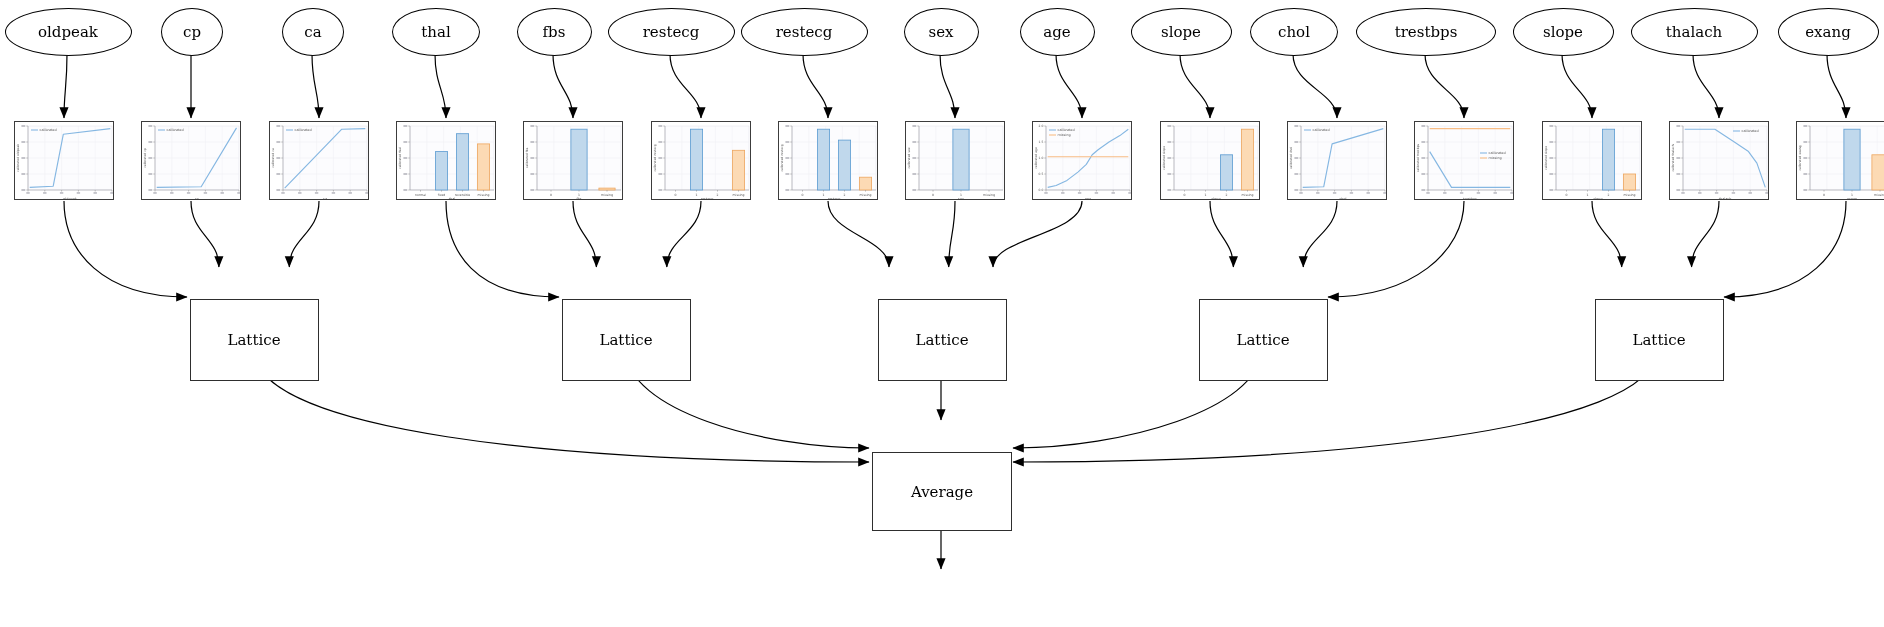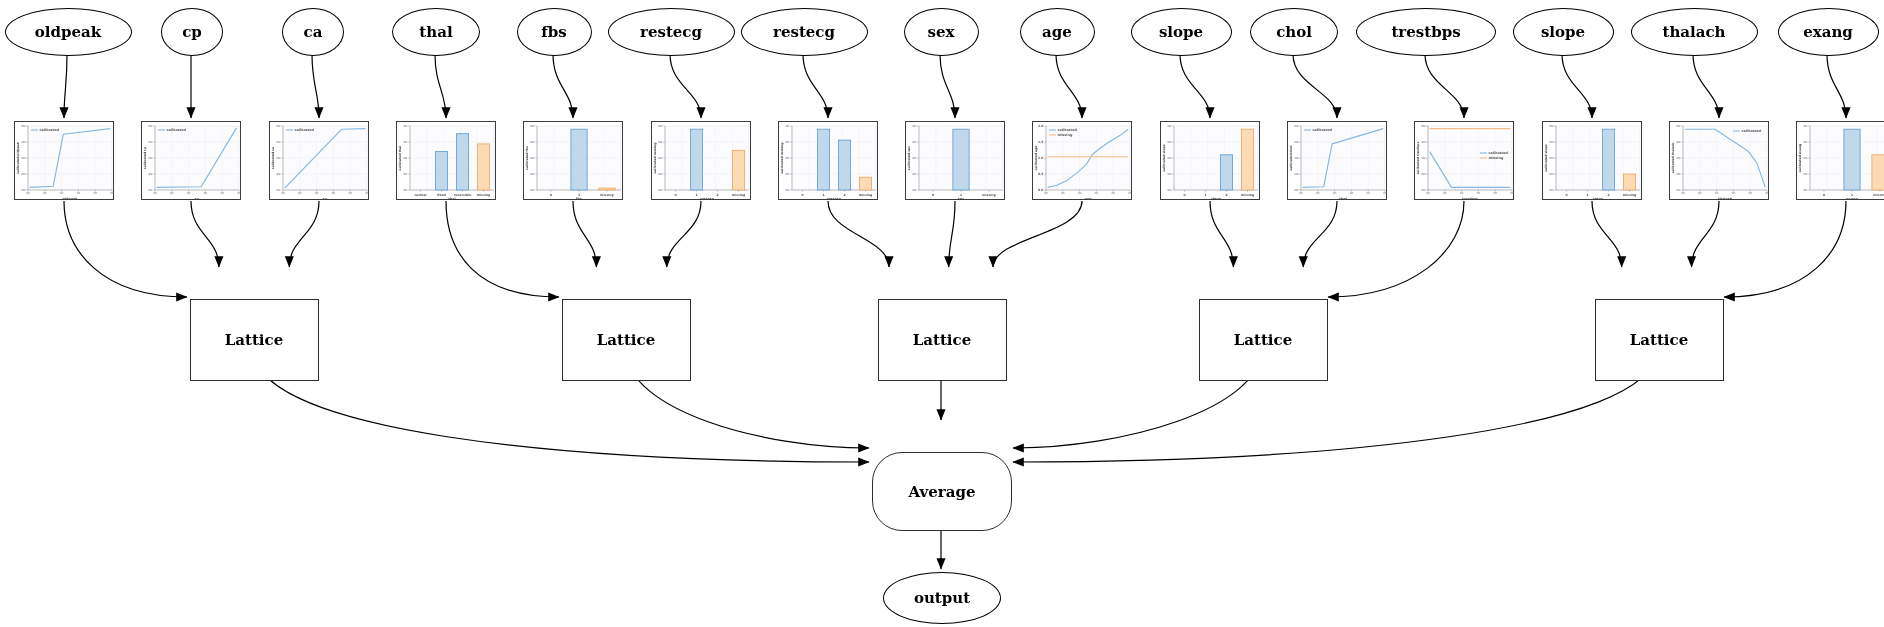--- a/index.html
+++ b/index.html
@@ -1,19 +1,19 @@
 <!DOCTYPE html>
 <html><head>
 <meta charset="utf-8">
 <style>
   html,body{margin:0;padding:0;background:#ffffff;}
   #canvas{position:relative;width:1884px;height:627px;background:#ffffff;overflow:hidden;
           font-family:"DejaVu Serif", serif;}
   #edges{position:absolute;left:0;top:0;z-index:1;}
-  .gnode{position:absolute;z-index:2;background:#ffffff;display:flex;align-items:center;justify-content:center;font-weight:bold;}
+  .gnode{position:absolute;z-index:2;background:#ffffff;display:flex;align-items:center;justify-content:center;}
   .node-ellipse{border:1.2px solid #000;border-radius:50%;font-size:15px;color:#000;}
   .gbox{border:1.4px solid #2e2e2e;font-size:15px;color:#000;margin-top:29px;}
   .plotnode{border:1.5px solid #3c3c3c;padding:0;}
   .plotnode svg{display:block;}
   text{font-family:"DejaVu Sans", sans-serif;}
 </style>
 </head>
 <body>
 
 <div id="canvas">
@@ -754,20 +754,17 @@
         <span>Lattice</span>
       </div>
       <div class="gnode gbox" style="left: 1198.5px; top: 270px; width: 127px; height: 80px;">
         <span>Lattice</span>
       </div>
       <div class="gnode gbox" style="left: 1594.5px; top: 270px; width: 127px; height: 80px;">
         <span>Lattice</span>
       </div>
     </div>
 
-  <div class="gnode gbox" id="average-box" style="left:872px;top:423px;width:138px;height:77px;border-radius:30px;">
+  <div class="gnode gbox" id="average-box" style="left:872px;top:423px;width:138px;height:77px;">
     <span>Average</span>
   </div>
 
-  <div class="gnode node-ellipse" id="output-node" style="left:883px;top:572px;width:116px;height:50px;">
-    <span>output</span>
-  </div>
 </div>
 
 </body></html>

